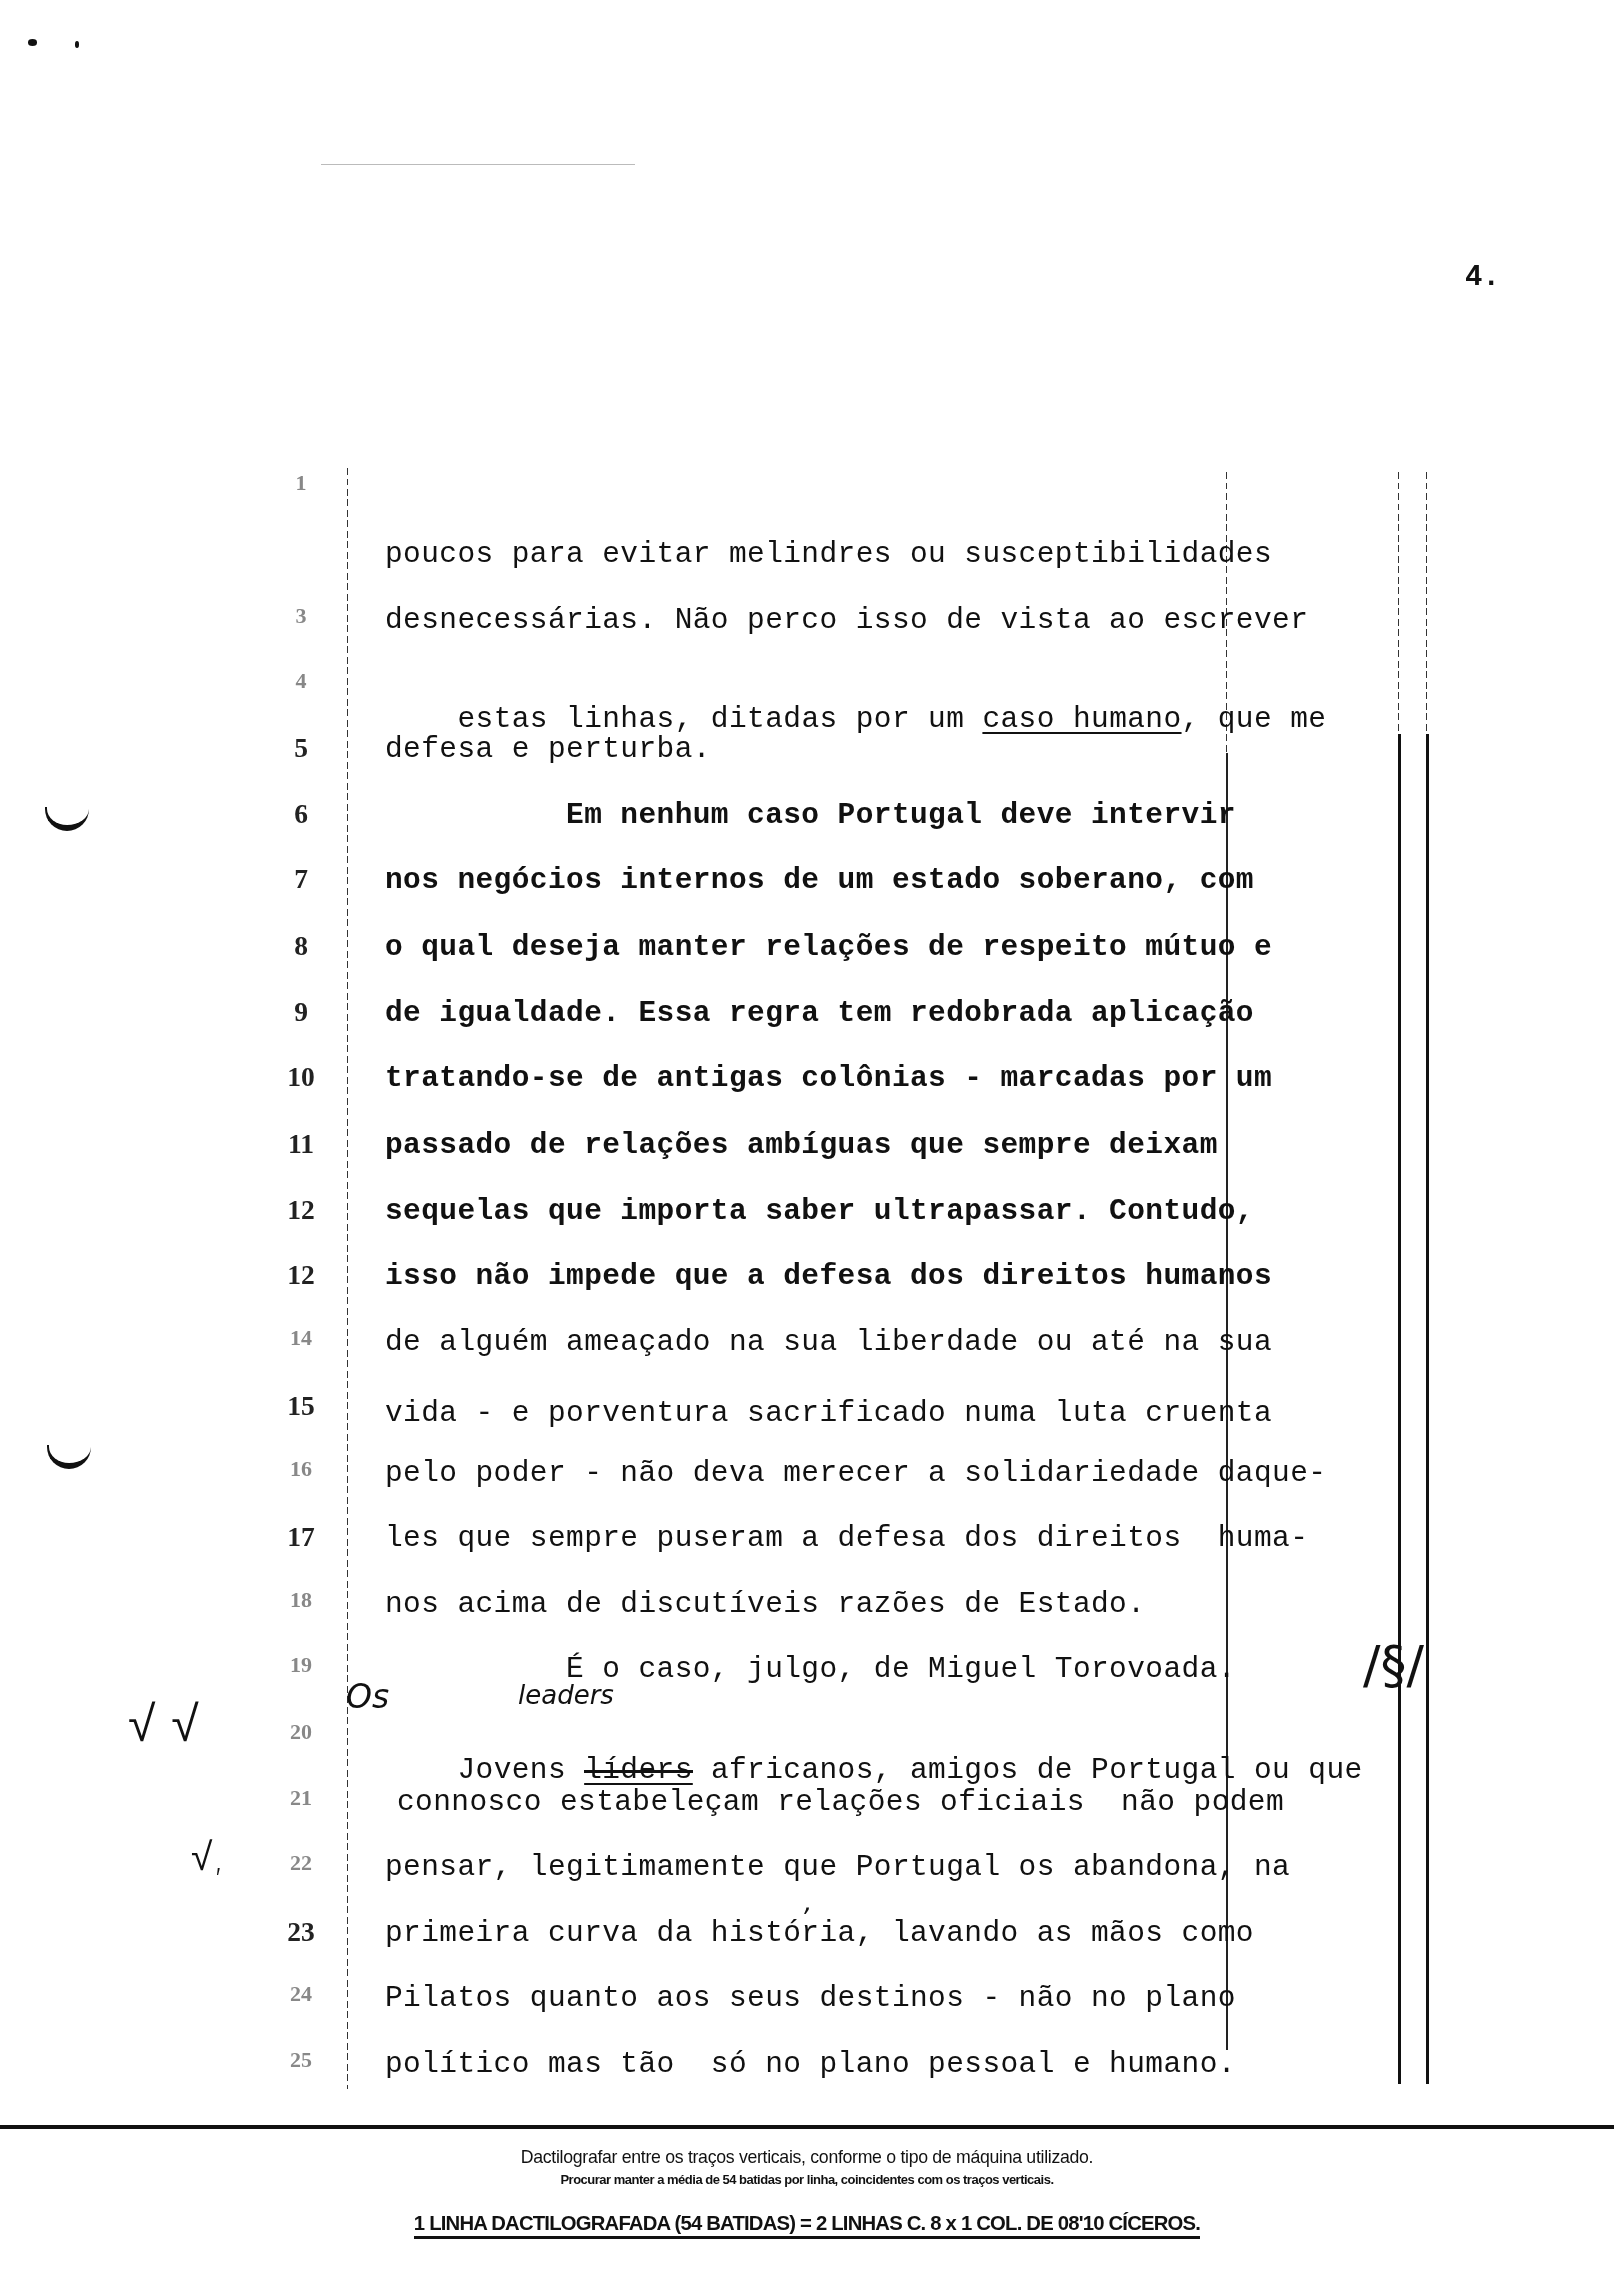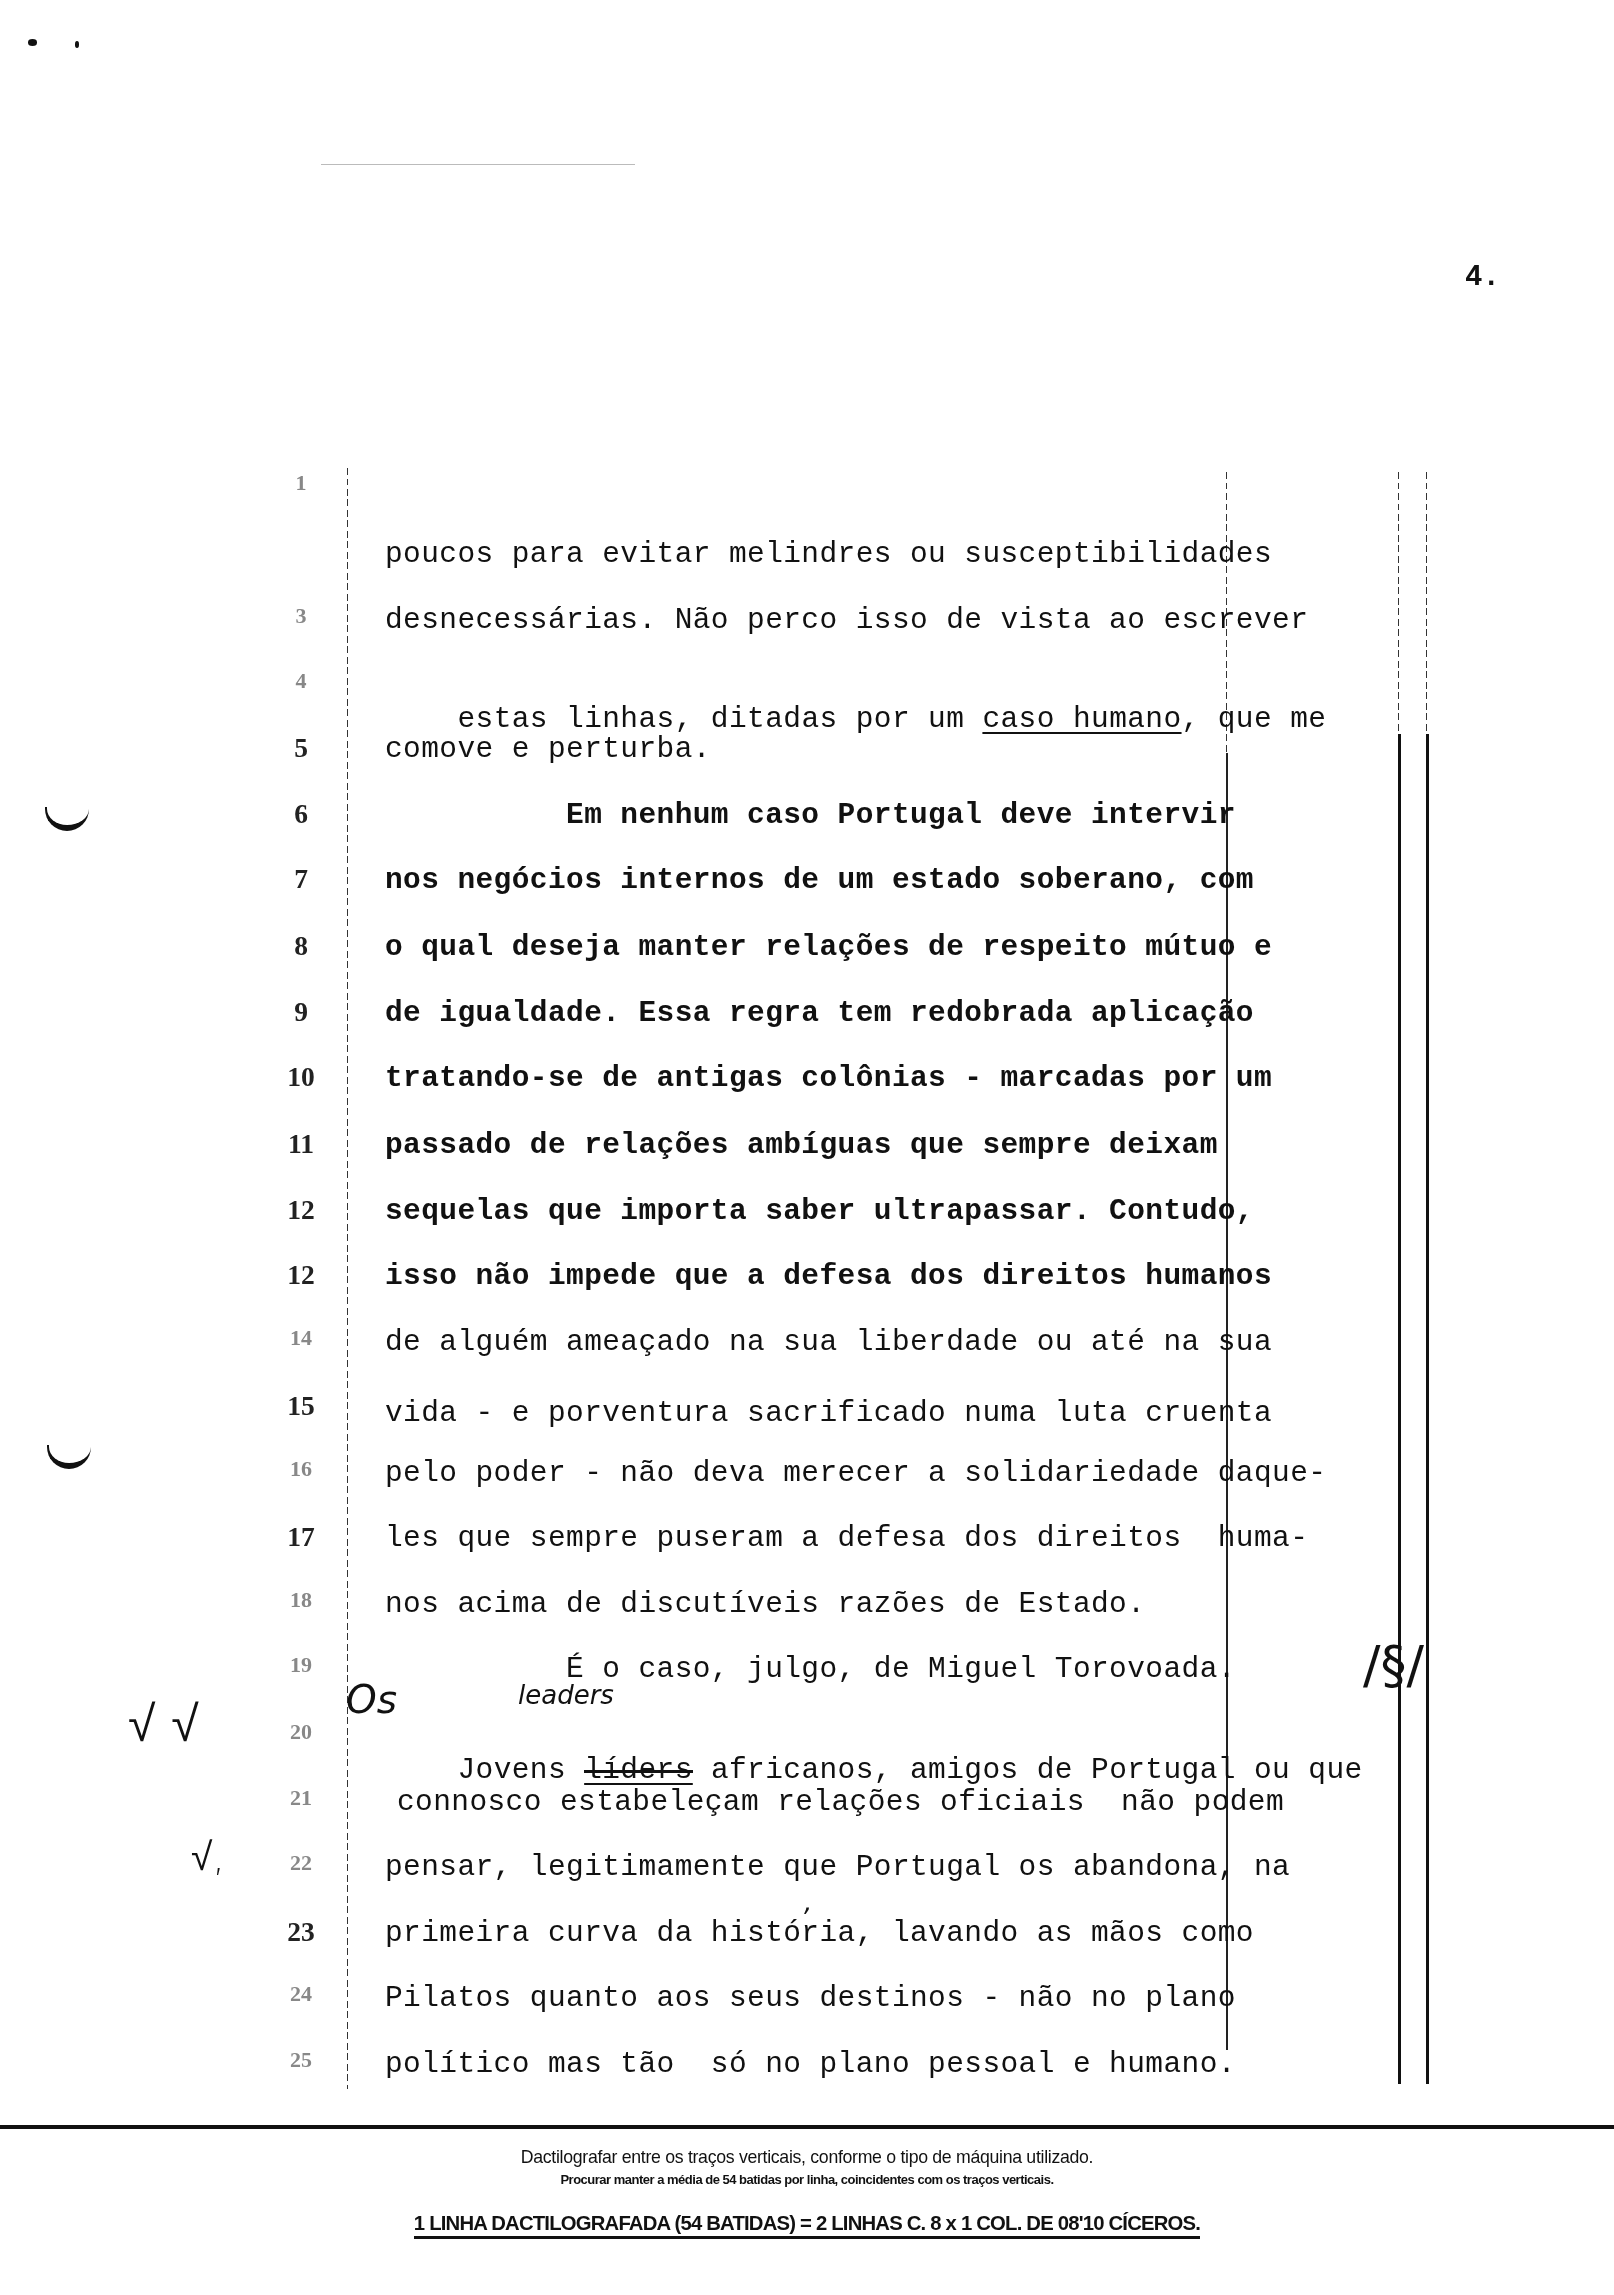--- a/index.html
+++ b/index.html
@@ -80,21 +80,21 @@
   <div class="line-no faint" style="top:1850px;">22</div>
   <div class="line-no" style="top:1916px;">23</div>
   <div class="line-no faint" style="top:1981px;">24</div>
   <div class="line-no faint" style="top:2047px;">25</div>
 
   <div class="text-line" style="top:537px;">poucos para evitar melindres ou susceptibilidades</div>
   <div class="text-line" style="top:603px;">desnecessárias. Não perco isso de vista ao escrever</div>
   <div class="text-line" style="top:668px;">
     <span>estas linhas, ditadas por um </span><span class="u">caso humano</span><span>, que me</span>
   </div>
-  <div class="text-line" style="top:732px;">comove e perturba.</div>
+  <div class="text-line" style="top:732px;">defesa e perturba.</div>
   <div class="text-line bold" style="top:798px;">          Em nenhum caso Portugal deve intervir</div>
   <div class="text-line bold" style="top:863px;">nos negócios internos de um estado soberano, com</div>
   <div class="text-line bold" style="top:930px;">o qual deseja manter relações de respeito mútuo e</div>
   <div class="text-line bold" style="top:996px;">de igualdade. Essa regra tem redobrada aplicação</div>
   <div class="text-line bold" style="top:1061px;">tratando-se de antigas colônias - marcadas por um</div>
   <div class="text-line bold" style="top:1128px;">passado de relações ambíguas que sempre deixam</div>
   <div class="text-line bold" style="top:1194px;">sequelas que importa saber ultrapassar. Contudo,</div>
   <div class="text-line bold" style="top:1259px;">isso não impede que a defesa dos direitos humanos</div>
   <div class="text-line" style="top:1325px;">de alguém ameaçado na sua liberdade ou até na sua</div>
   <div class="text-line" style="top:1390px;margin-top:6px;">vida - e porventura sacrificado numa luta cruenta</div>
@@ -104,21 +104,21 @@
   <div class="text-line" style="top:1652px;">          É o caso, julgo, de Miguel Torovoada.</div>
   <div class="text-line" style="top:1719px;">
     <span>Jovens </span><span class="strike u">líders</span><span> africanos, amigos de Portugal ou que</span>
   </div>
   <div class="text-line" style="top:1785px;margin-left:12px;">connosco estabeleçam relações oficiais  não podem</div>
   <div class="text-line" style="top:1850px;">pensar, legitimamente que Portugal os abandona, na</div>
   <div class="text-line" style="top:1916px;">primeira curva da história, lavando as mãos como</div>
   <div class="text-line" style="top:1981px;">Pilatos quanto aos seus destinos - não no plano</div>
   <div class="text-line" style="top:2047px;">político mas tão  só no plano pessoal e humano.</div>
 
-  <div class="hand" style="left:346px;top:1677px;font-size:39px;">Os</div>
+  <div class="hand" style="left:346px;top:1677px;font-size:33px;">Os</div>
   <div class="hand" style="left:518px;top:1680px;font-size:26px;">leaders</div>
   <div class="hand" style="left:128px;top:1695px;font-size:50px;font-style:normal;font-weight:300;">√ √</div>
   <div class="hand" style="left:191px;top:1834px;font-size:39px;font-style:normal;font-weight:300;">√,</div>
   <div class="hand" style="left:1363px;top:1635px;font-size:52px;font-style:normal;">/§/</div>
   <div class="hand" style="left:804px;top:1887px;font-size:26px;">,</div>
 
   <div class="bottom-rule"></div>
 
   <div class="footer">
     <div class="f1">Dactilografar entre os traços verticais, conforme o tipo de máquina utilizado.</div>

